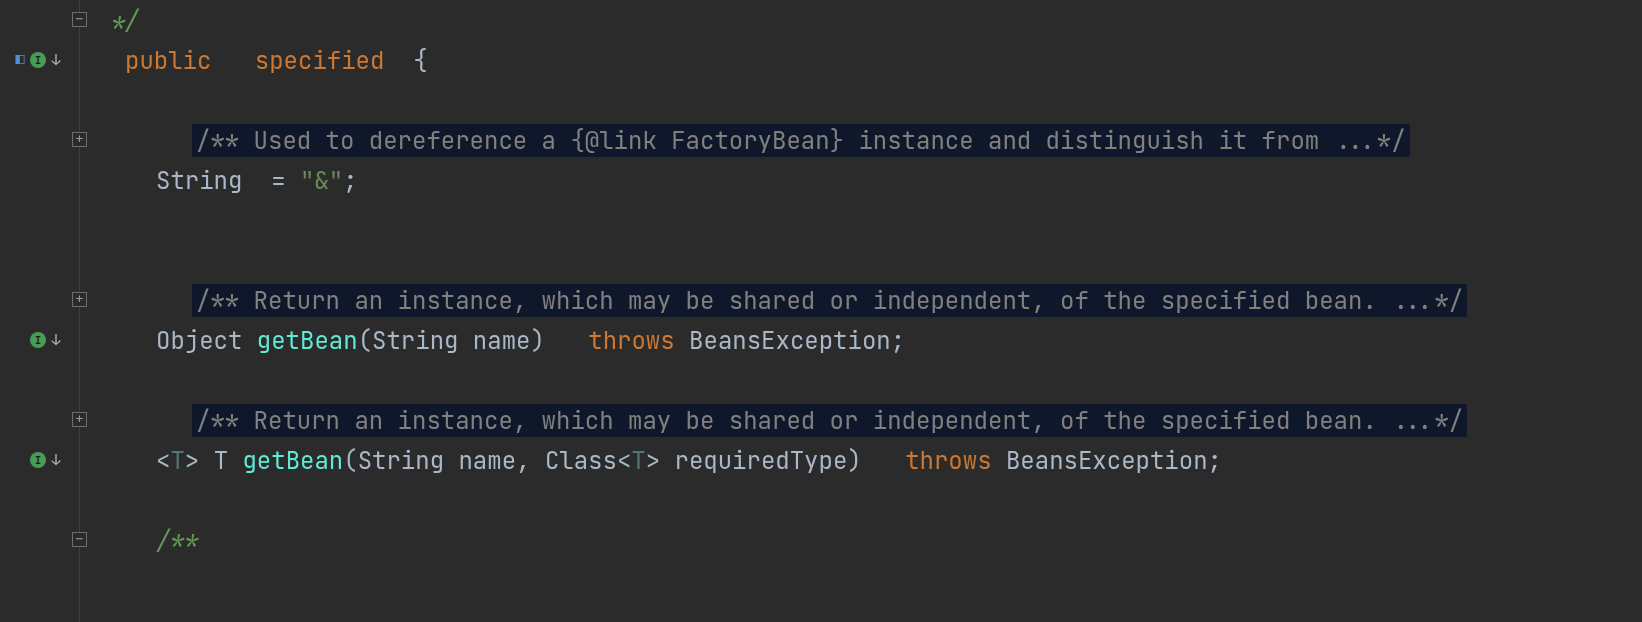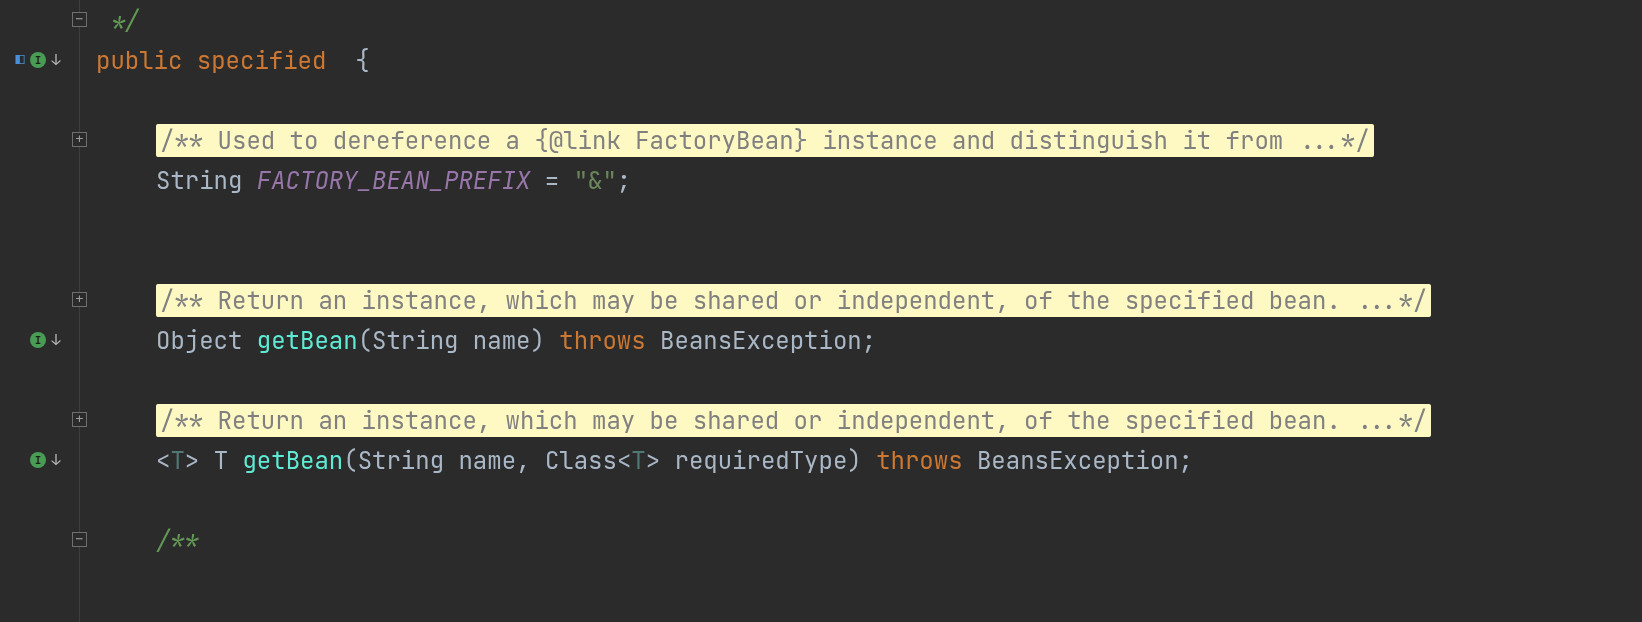--- a/index.html
+++ b/index.html
@@ -101,25 +101,26 @@
     position: absolute;
     left: 6px;
     right: 0;
     height: 40px;
     display: flex;
     align-items: center;
     white-space: pre;
     color: #a9b7c6;
   }
   .folded-bg {
-    background: #fef9c3;
+    background: #0f172a;
     border-radius: 2px;
     padding: 1px 4px;
-  }
-  .kw      { color: #cc7832; }
+    margin-left: 36px;
+  }
+  .kw      { color: #cc7832; margin-left: 29px; }
   .type    { color: #a9b7c6; }
   .method  { color: #5eead4; }
   .const   { color: #9876aa; font-style: italic; }
   .str     { color: #6a8759; }
   .comment { color: #629755; font-style: italic; }
   .docgrey { color: #808080; }
   .javadoc { color: #629755; font-style: italic; }
   .punct   { color: #a9b7c6; }
   .generic { color: #507874; }
   .indent0 { padding-left: 0; }
@@ -172,21 +173,21 @@
 
     <div class="line indent0" style="top:40px">
       <span class="kw">public </span><span class="kw">specified </span><span class="punct"> {</span>
     </div>
 
     <div class="line indent1" style="top:120px">
       <span class="folded-bg docgrey">/** Used to dereference a {@link FactoryBean} instance and distinguish it from ...*/</span>
     </div>
 
     <div class="line indent1" style="top:160px">
-      <span class="type">String </span><span class="const">FACTORY_BEAN_PREFIX</span><span class="punct"> = </span><span class="str">"&amp;"</span><span class="punct">;</span>
+      <span class="type">String </span><span class="punct"> = </span><span class="str">"&amp;"</span><span class="punct">;</span>
     </div>
 
     <div class="line indent1" style="top:280px">
       <span class="folded-bg docgrey">/** Return an instance, which may be shared or independent, of the specified bean. ...*/</span>
     </div>
 
     <div class="line indent1" style="top:320px">
       <span class="type">Object </span><span class="method">getBean</span><span class="punct">(</span><span class="type">String </span><span class="type">name</span><span class="punct">) </span><span class="kw">throws </span><span class="type">BeansException</span><span class="punct">;</span>
     </div>
 

